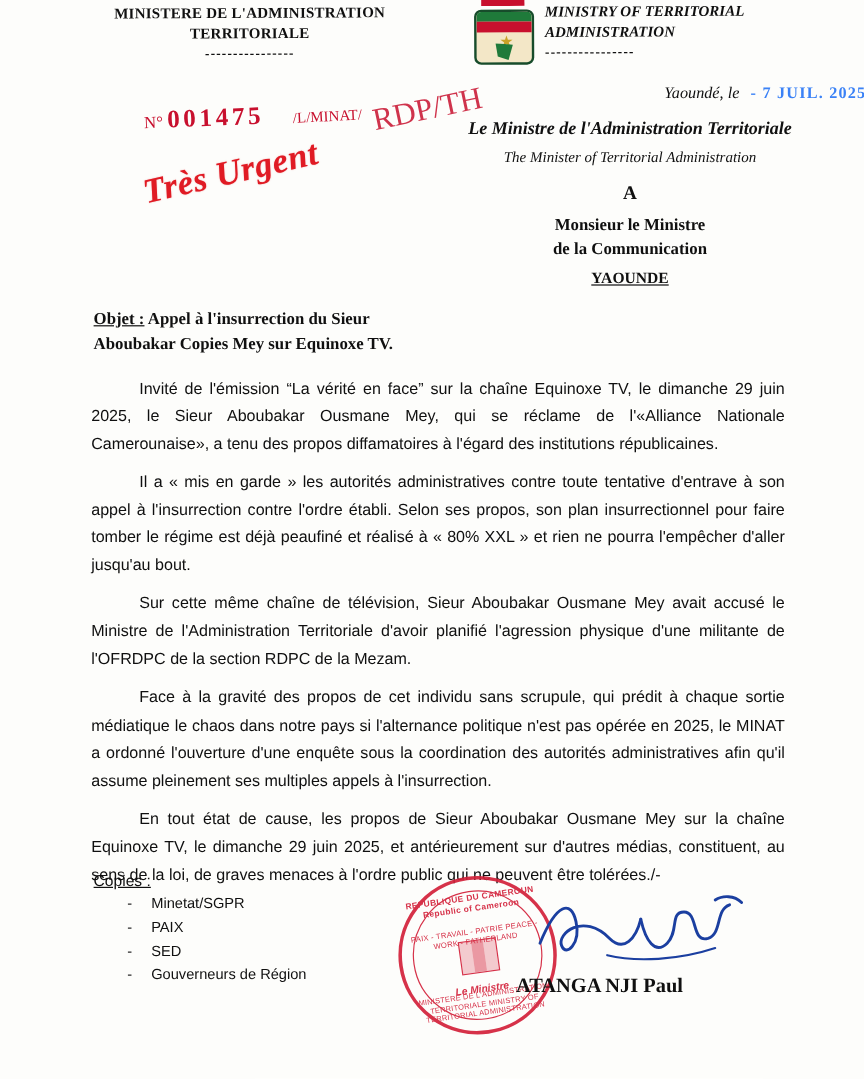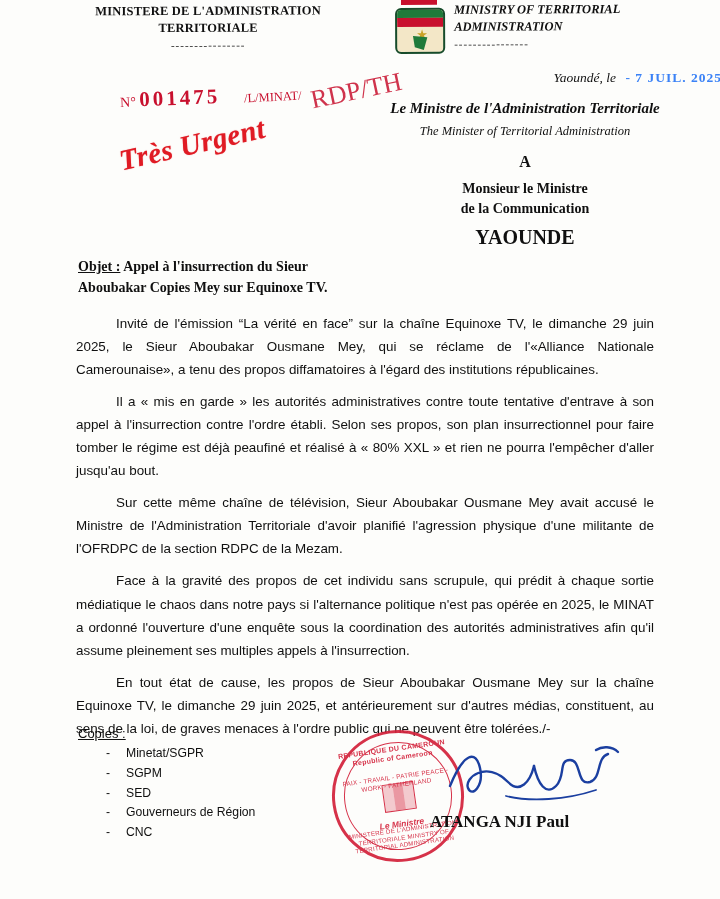--- a/index.html
+++ b/index.html
@@ -208,21 +208,22 @@
     font-size: 16px;
     margin-top: 10px;
   }
   .addr .l3, .addr .l4 {
     font-weight: bold;
     font-size: 14px;
   }
   .addr .l3 { margin-top: 6px; }
   .addr .city {
     font-weight: bold;
-    font-size: 20px;
+    font-size: 13px;
+    text-decoration: underline;
     margin-top: 3px;
   }
 
   
   .subject {
     position: absolute;
     left: 78px;
     top: 256px;
     width: 520px;
     font-family: "Liberation Serif", serif;
@@ -431,24 +432,23 @@
     <p>Il a « mis en garde » les autorités administratives contre toute tentative d'entrave à son appel à l'insurrection contre l'ordre établi. Selon ses propos, son plan insurrectionnel pour faire tomber le régime est déjà peaufiné et réalisé à « 80% XXL » et rien ne pourra l'empêcher d'aller jusqu'au bout.</p>
     <p>Sur cette même chaîne de télévision, Sieur Aboubakar Ousmane Mey avait accusé le Ministre de l'Administration Territoriale d'avoir planifié l'agression physique d'une militante de l'OFRDPC de la section RDPC de la Mezam.</p>
     <p>Face à la gravité des propos de cet individu sans scrupule, qui prédit à chaque sortie médiatique le chaos dans notre pays si l'alternance politique n'est pas opérée en 2025, le MINAT a ordonné l'ouverture d'une enquête sous la coordination des autorités administratives afin qu'il assume pleinement ses multiples appels à l'insurrection.</p>
     <p>En tout état de cause, les propos de Sieur Aboubakar Ousmane Mey sur la chaîne Equinoxe TV, le dimanche 29 juin 2025, et antérieurement sur d'autres médias, constituent, au sens de la loi, de graves menaces à l'ordre public qui ne peuvent être tolérées./-</p>
   </div>
 
   <div class="copies">
     <div class="title">Copies :</div>
     <ul>
       <li>Minetat/SGPR</li>
-      <li>SGPM</li>
+      <li>PAIX</li>
       <li>SED</li>
       <li>Gouverneurs de Région</li>
-      <li>CNC</li>
     </ul>
   </div>
 
   <div class="stamp">
     <div class="inner"></div>
     <div class="arc-top">REPUBLIQUE DU CAMEROUN
 Republic of Cameroon</div>
     <div class="arc-mid">PAIX - TRAVAIL - PATRIE
 PEACE - WORK - FATHERLAND</div>
     <div class="flagbox">

